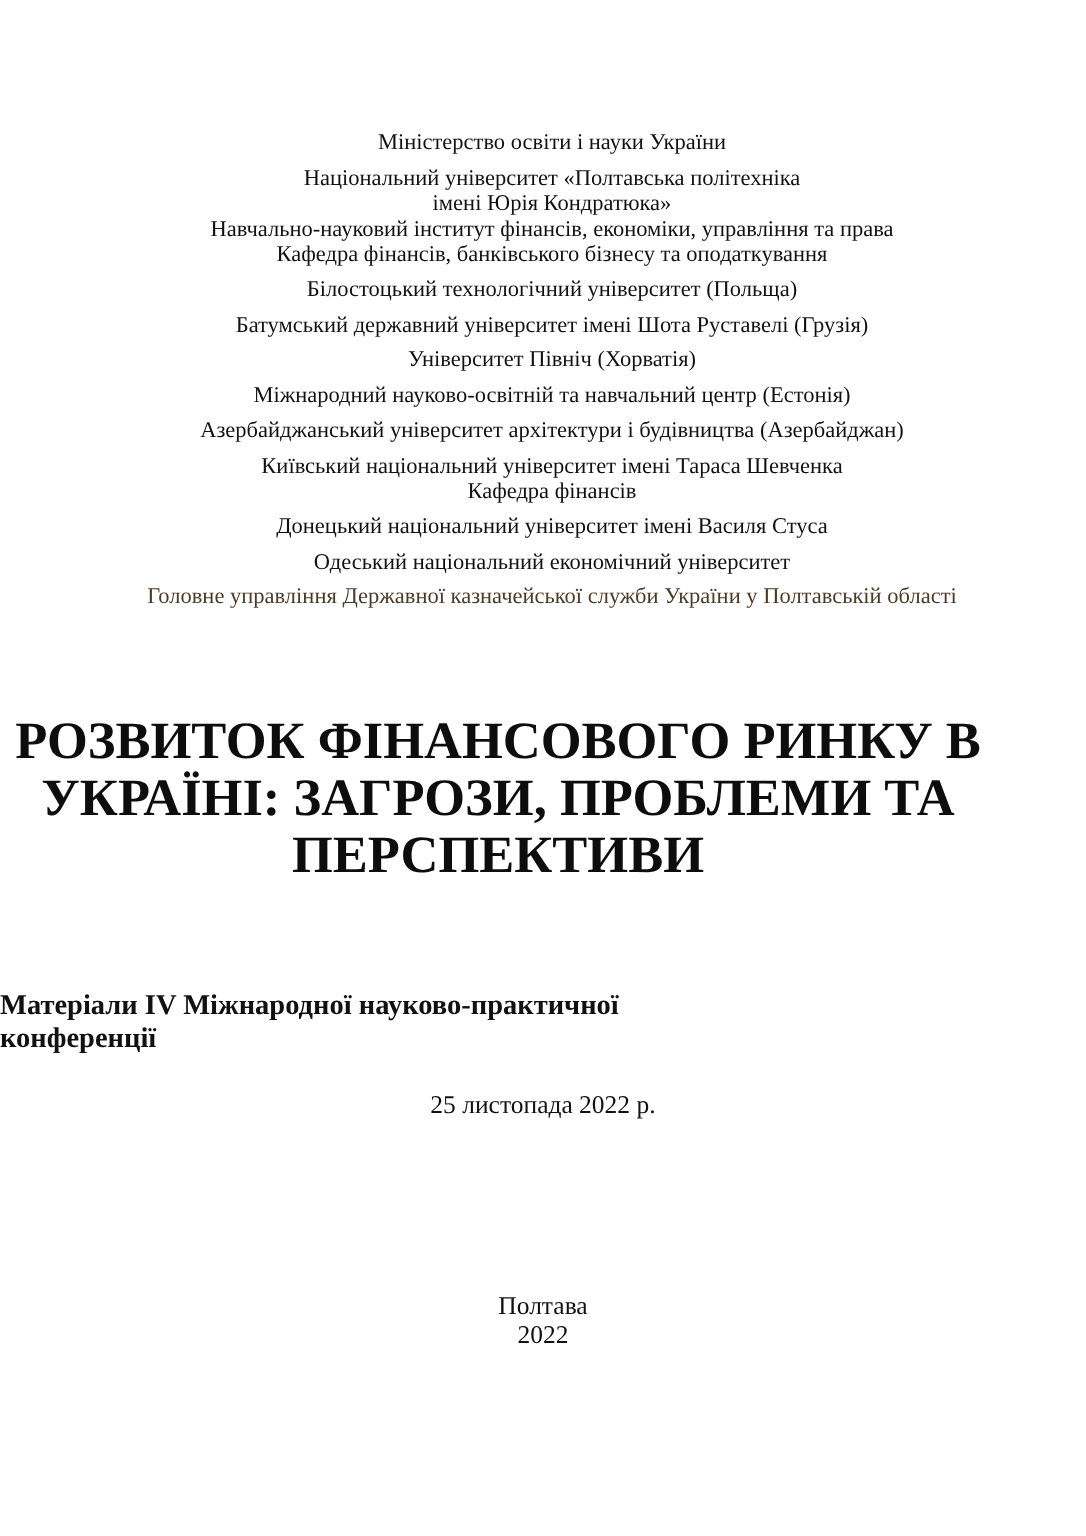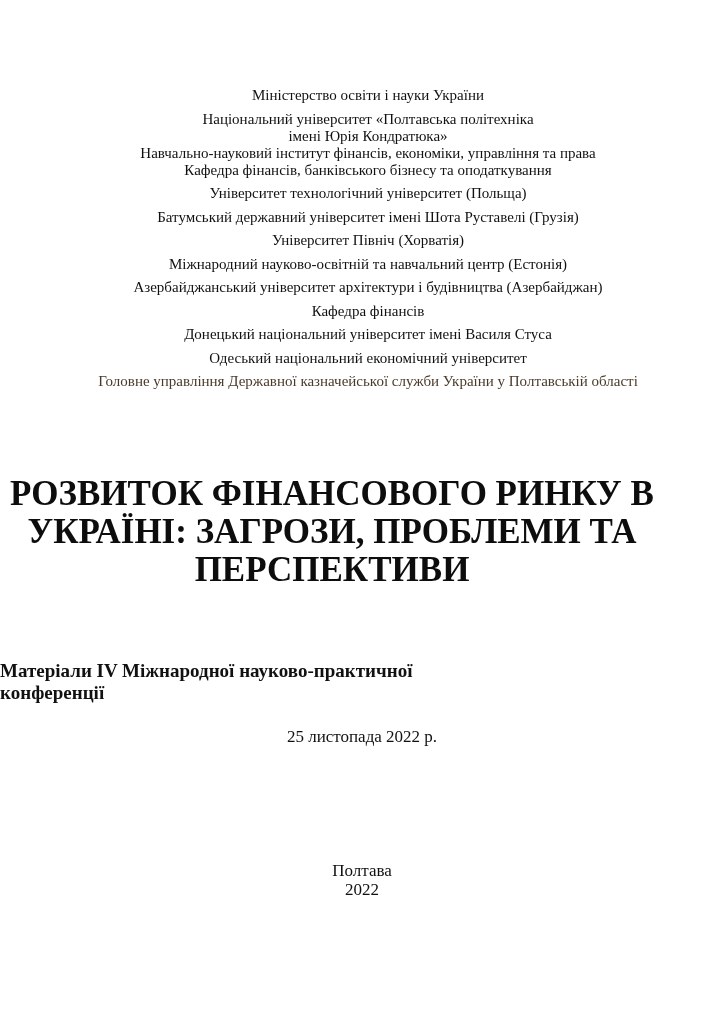--- a/index.html
+++ b/index.html
@@ -99,35 +99,36 @@
     <div class="org-group">
       <span class="org-line">Міністерство освіти і науки України</span>
     </div>
     <div class="org-group">
       <span class="org-line">Національний університет «Полтавська політехніка</span>
       <span class="org-line">імені Юрія Кондратюка»</span>
       <span class="org-line">Навчально-науковий інститут фінансів, економіки, управління та права</span>
       <span class="org-line">Кафедра фінансів, банківського бізнесу та оподаткування</span>
     </div>
     <div class="org-group">
-      <span class="org-line">Університет технологічний університет (Польща)</span>
+      <span class="org-line">Білостоцький технологічний університет (Польща)</span>
     </div>
     <div class="org-group">
       <span class="org-line">Батумський державний університет імені Шота Руставелі (Грузія)</span>
     </div>
     <div class="org-group">
       <span class="org-line">Університет Північ (Хорватія)</span>
     </div>
     <div class="org-group">
       <span class="org-line">Міжнародний науково-освітній та навчальний центр (Естонія)</span>
     </div>
     <div class="org-group">
       <span class="org-line">Азербайджанський університет архітектури і будівництва  (Азербайджан)</span>
     </div>
     <div class="org-group">
+      <span class="org-line">Київський національний університет імені Тараса Шевченка</span>
       <span class="org-line">Кафедра фінансів</span>
     </div>
     <div class="org-group">
       <span class="org-line">Донецький національний університет імені Василя Стуса</span>
     </div>
     <div class="org-group">
       <span class="org-line">Одеський національний економічний університет</span>
     </div>
     <div class="org-group">
       <span class="org-line accent">Головне управління Державної казначейської служби України у Полтавській області</span>

